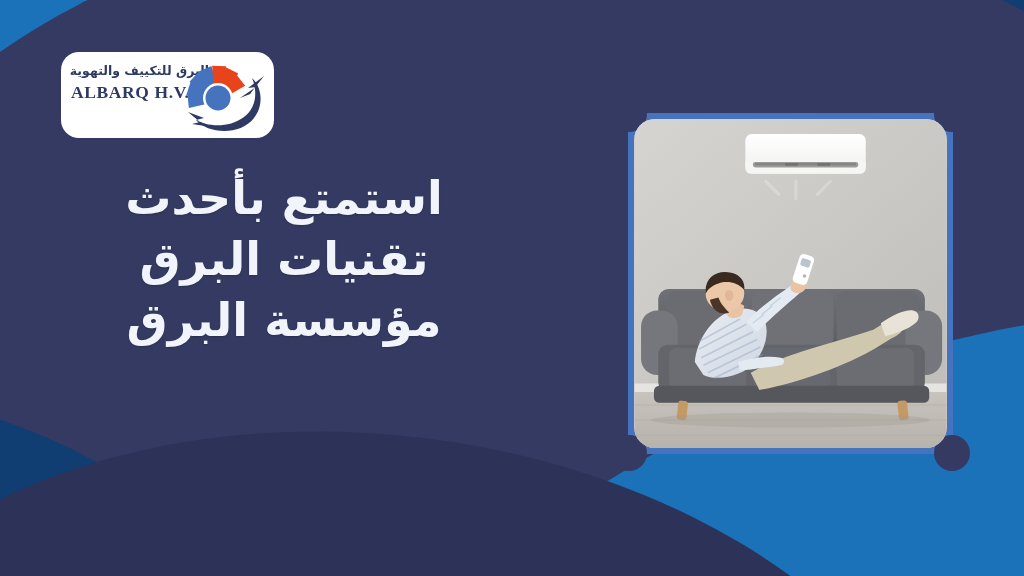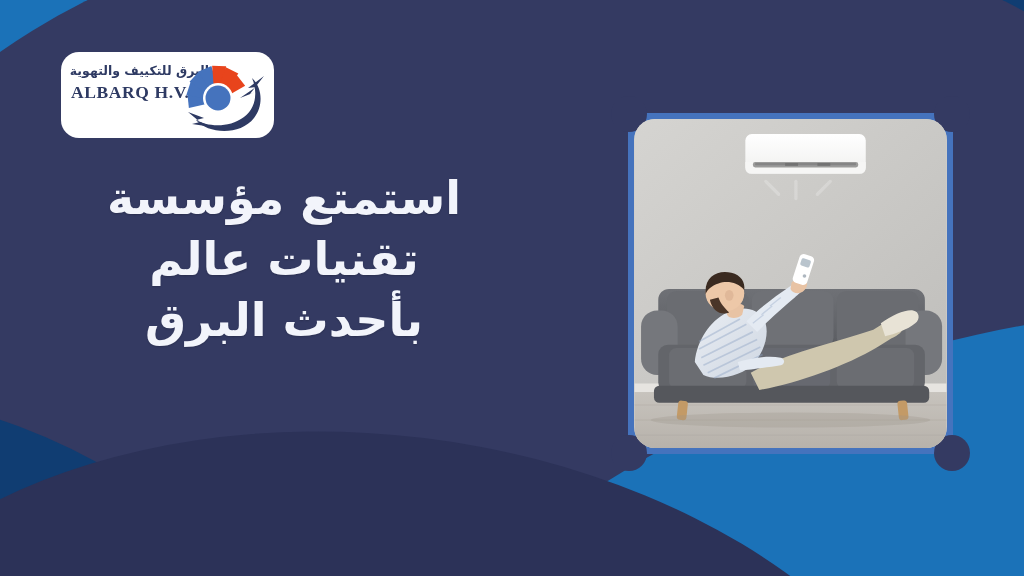--- a/index.html
+++ b/index.html
@@ -233,23 +233,23 @@
           <circle cx="0" cy="0" r="15" fill="#ffffff"></circle>
           <circle cx="0" cy="0" r="12.5" fill="#4573bd"></circle>
         </g>
 
         <path d="M10 58 L26 64 L18 66 L34 73 L14 70 L22 68 Z" fill="#2e3a63"></path>
       </svg>
     </div>
   </div>
 
   <div class="headline">
-    <span class="line">استمتع مؤسسة</span>
-    <span class="line">تقنيات عالم</span>
-    <span class="line">بأحدث البرق</span>
+    <span class="line">استمتع بأحدث</span>
+    <span class="line">تقنيات البرق</span>
+    <span class="line">مؤسسة البرق</span>
   </div>
 
   <div class="photo-frame">
     <div class="frame-blue">
       <div class="frame-corner-b"></div>
     </div>
     <div class="frame-orange"></div>
     <div class="photo">
       <svg viewBox="0 0 290 306" xmlns="http://www.w3.org/2000/svg">
         <defs>

